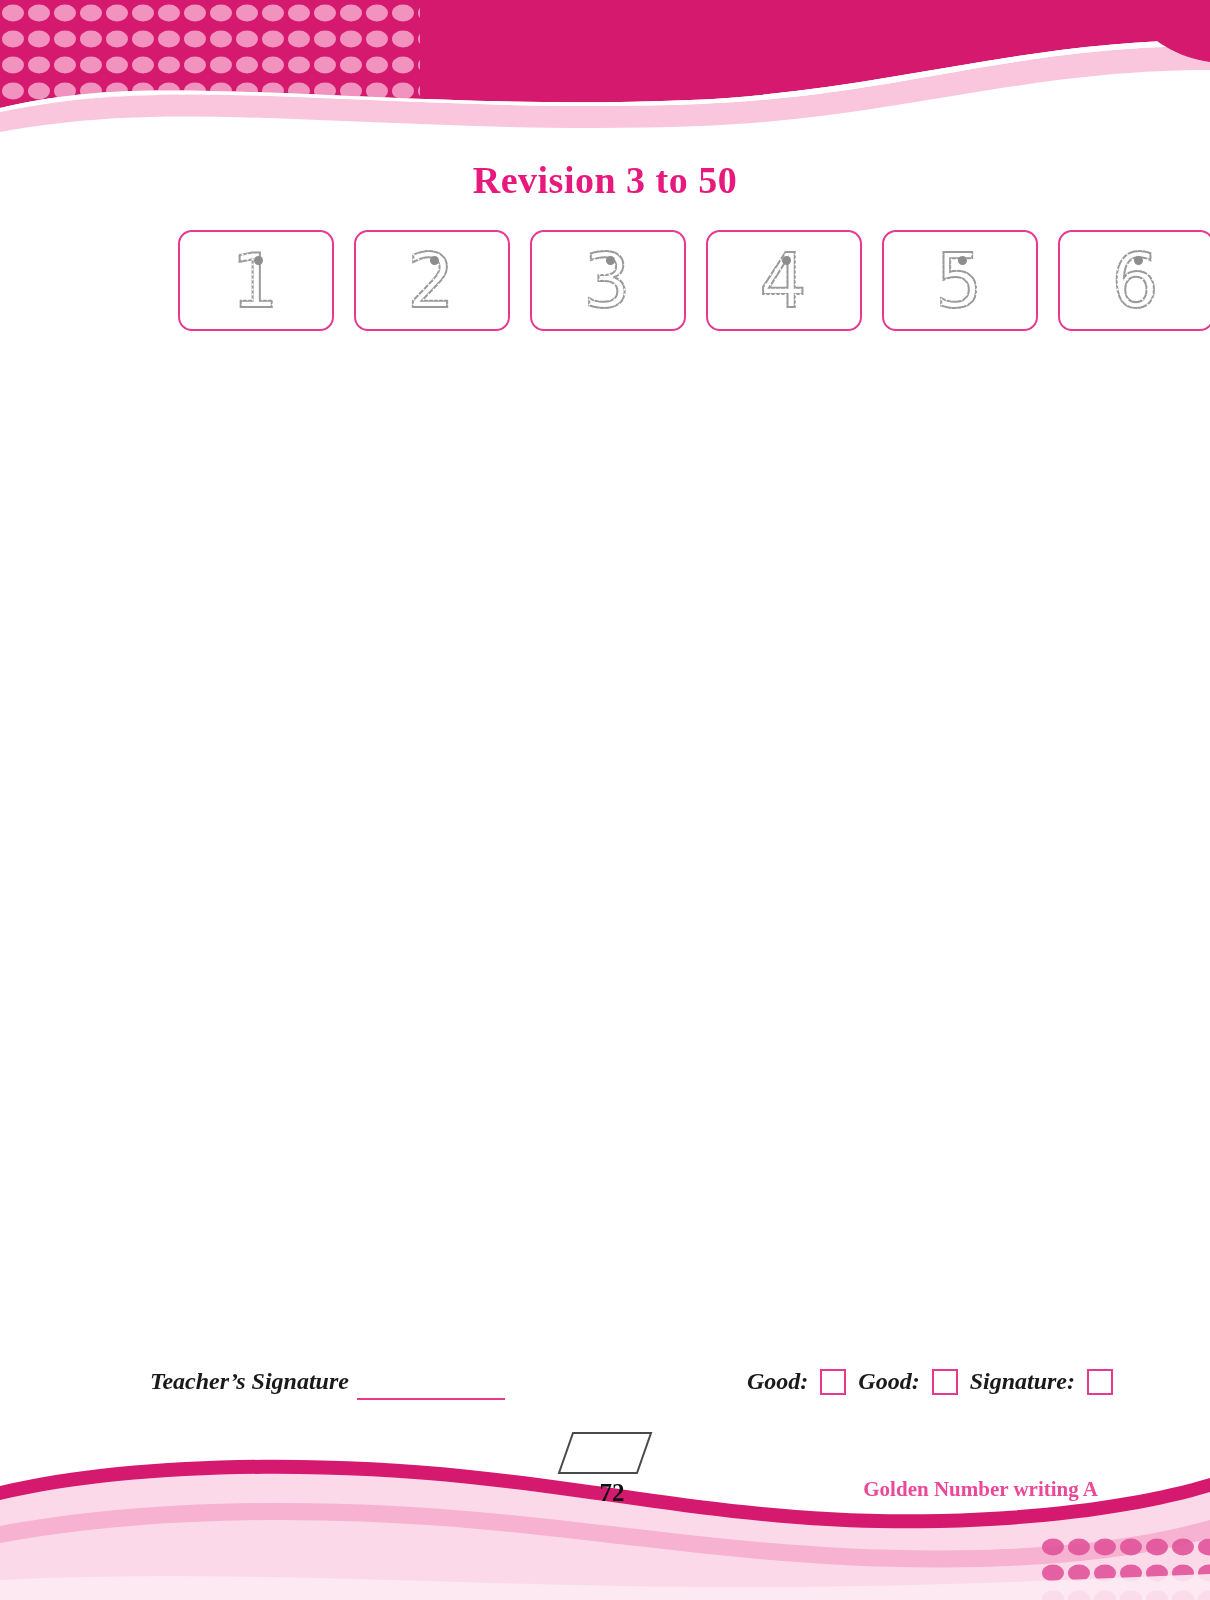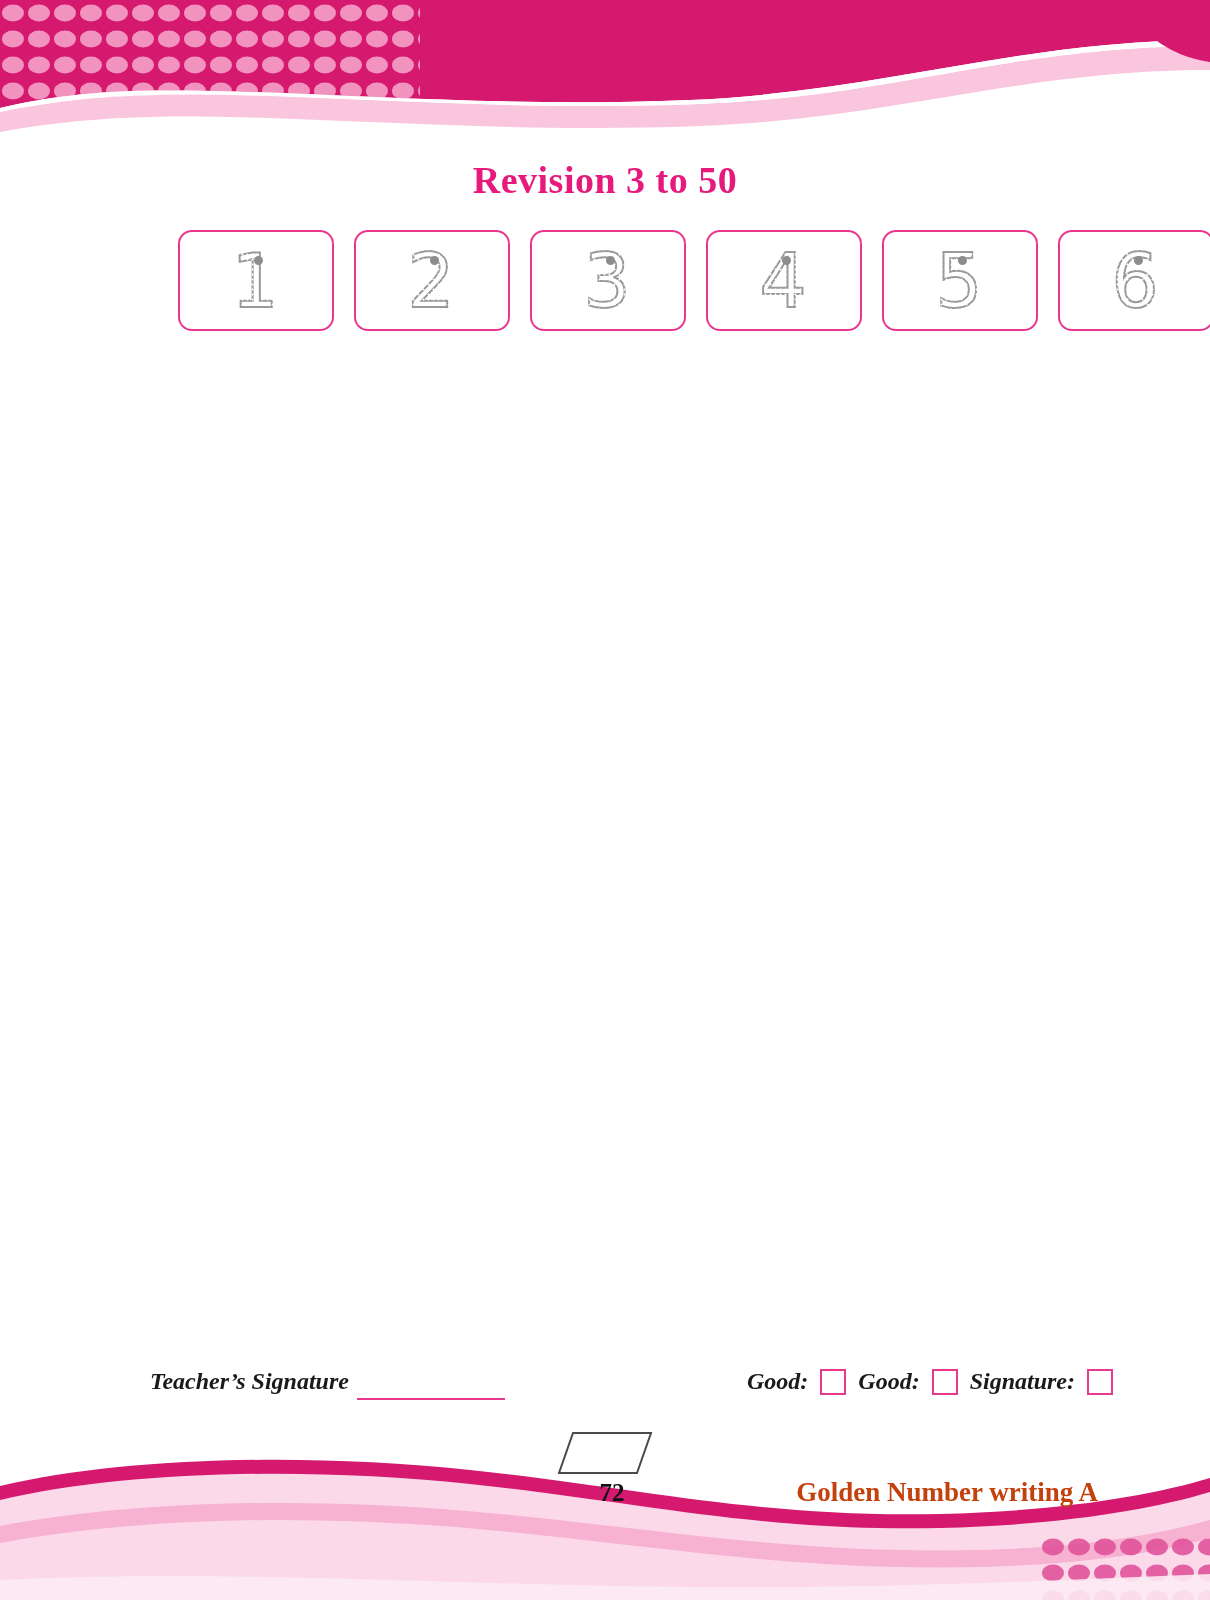--- a/index.html
+++ b/index.html
@@ -168,23 +168,23 @@
     justify-content: center;
     font-size: 25px;
     font-weight: bold;
     color: #111;
     z-index: 6;
   }
   .book-title {
     position: absolute;
     right: 112px;
     top: 1477px;
-    font-size: 27px;
-    font-weight: bold;
-    color: #c2410c;
+    font-size: 21px;
+    font-weight: bold;
+    color: #ec4899;
     white-space: nowrap;
     z-index: 6;
   }
 </style>
 </head>
 <body>
 
 <div class="page">
 
   <div class="header-wrap">

